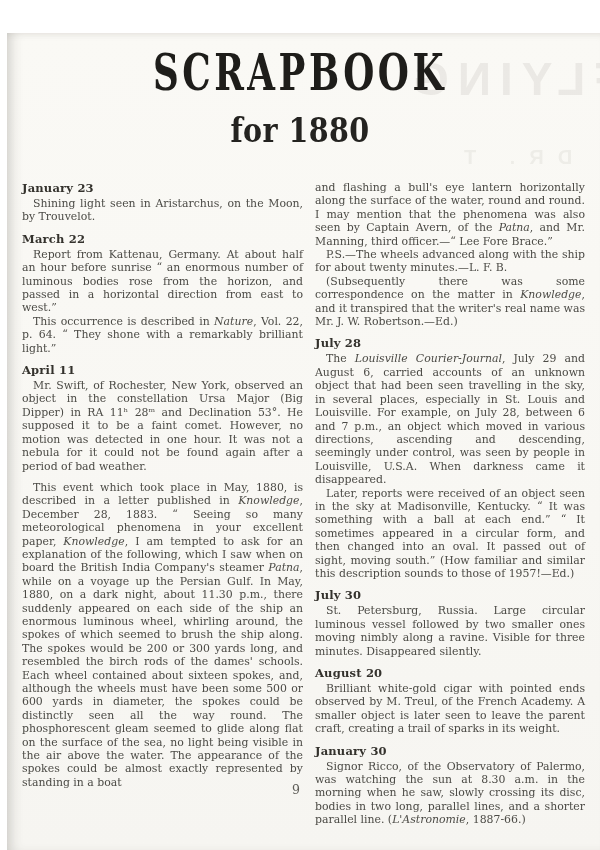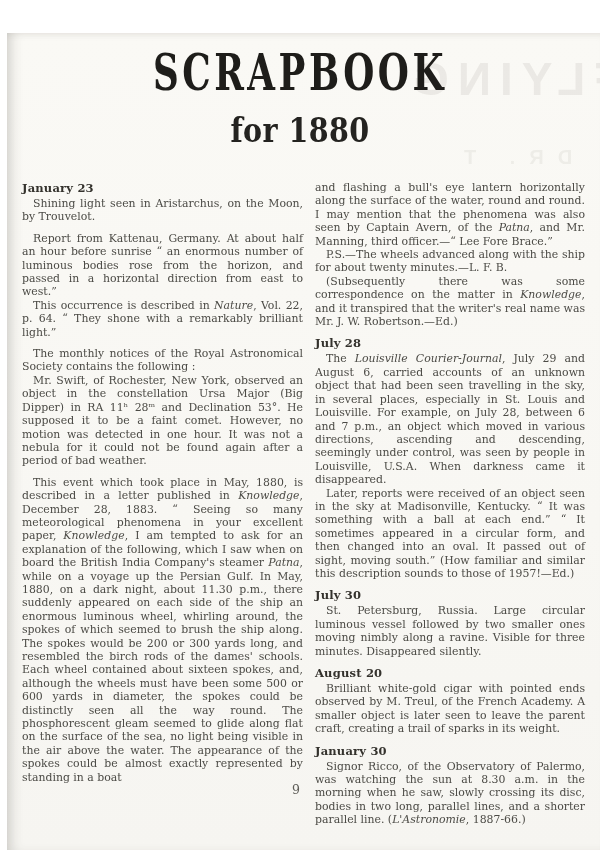--- a/index.html
+++ b/index.html
@@ -81,25 +81,26 @@
   <h1 class="title">SCRAPBOOK</h1>
   <h2 class="subtitle">for 1880</h2>
 
   <div class="columns">
     <div class="col col-left" id="col-left">
         <div class="entry">
           <h3>January 23</h3>
           <p>Shining light seen in Aristarchus, on the Moon, by Trouvelot.</p>
         </div>
         <div class="entry">
+          <h3>March 22</h3>
           <p>Report from Kattenau, Germany. At about half an hour before sunrise “ an enormous number of luminous bodies rose from the horizon, and passed in a horizontal direction from east to west.”</p>
           <p>This occurrence is described in <i>Nature</i>, Vol. 22, p. 64. “ They shone with a remarkably brilliant light.”</p>
         </div>
         <div class="entry">
-          <p>The monthly notices of the Royal Astronomical Society contains the following :</p>
+          <h3>April 11</h3>
           <p>Mr. Swift, of Rochester, New York, observed an object in the constellation Ursa Major (Big Dipper) in RA 11ʰ 28ᵐ and Declination 53°. He supposed it to be a faint comet. However, no motion was detected in one hour. It was not a nebula for it could not be found again after a period of bad weather.</p>
         </div>
         <div class="entry">
           <p>This event which took place in May, 1880, is described in a letter published in <i>Knowledge</i>, December 28, 1883. “ Seeing so many meteorological phenomena in your excellent paper, <i>Knowledge</i>, I am tempted to ask for an explanation of the following, which I saw when on board the British India Company's steamer <i>Patna</i>, while on a voyage up the Persian Gulf. In May, 1880, on a dark night, about 11.30 p.m., there suddenly appeared on each side of the ship an enormous luminous wheel, whirling around, the spokes of which seemed to brush the ship along. The spokes would be 200 or 300 yards long, and resembled the birch rods of the dames' schools. Each wheel contained about sixteen spokes, and, although the wheels must have been some 500 or 600 yards in diameter, the spokes could be distinctly seen all the way round. The phosphorescent gleam seemed to glide along flat on the surface of the sea, no light being visible in the air above the water. The appearance of the spokes could be almost exactly represented by standing in a boat</p>
         </div>
       </div>
     <div class="col col-right" id="col-right">
         <div class="entry">
           <p class="noindent">and flashing a bull's eye lantern horizontally along the surface of the water, round and round. I may mention that the phenomena was also seen by Captain Avern, of the <i>Patna</i>, and Mr. Manning, third officer.—“ Lee Fore Brace.”</p>
           <p>P.S.—The wheels advanced along with the ship for about twenty minutes.—L. F. B.</p>

